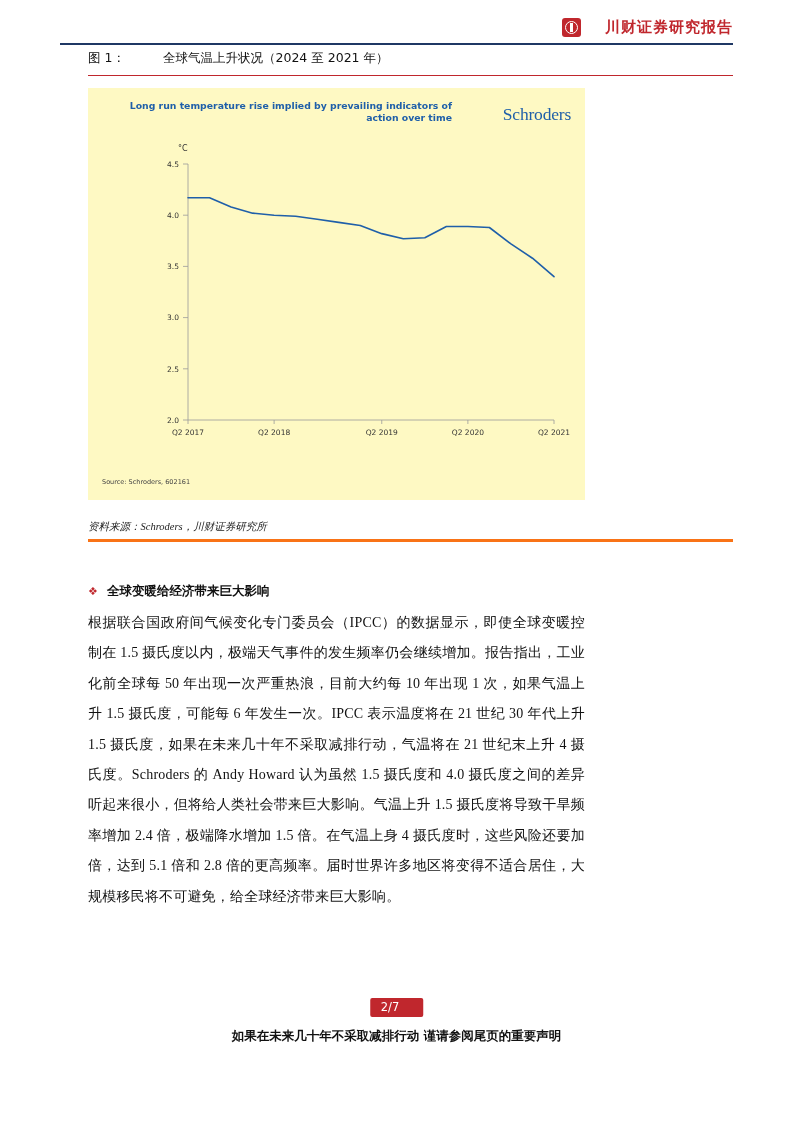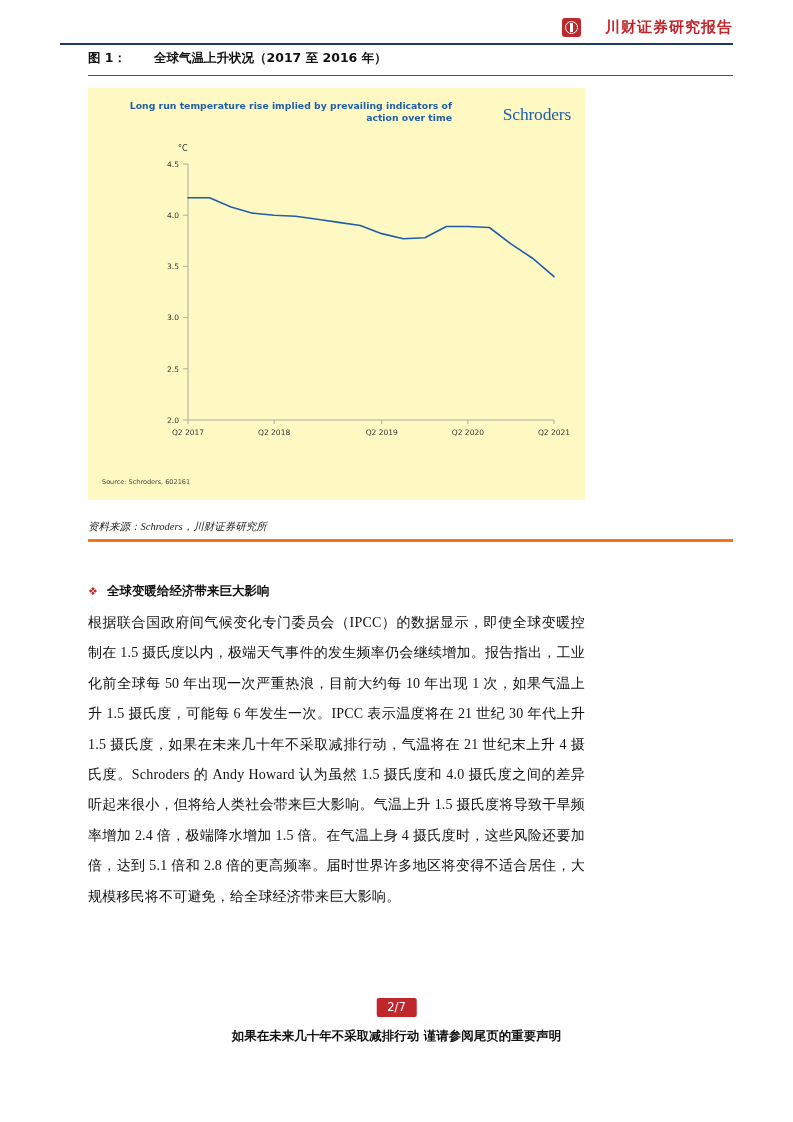--- a/index.html
+++ b/index.html
@@ -77,23 +77,24 @@
   
   .fig-caption {
     position: absolute;
     top: 50px;
     left: 88px;
     right: 60px;
     display: flex;
     align-items: baseline;
     font-family: "DejaVu Sans", sans-serif;
     font-size: 12.5px;
-    font-weight: bold;
+    font-weight: normal;
     color: #111;
     padding-bottom: 6px;
+    gap: 9px;
   }
   .fig-caption .fig-label {
     width: 66px;
     flex: none;
   }
   .fig-caption-rule {
     position: absolute;
     top: 75px;
     left: 88px;
     right: 60px;
@@ -211,21 +212,21 @@
   
   .page-badge {
     position: absolute;
     left: 50%;
     transform: translateX(-50%);
     top: 998px;
     background: #c0272d;
     color: #ffffff;
     font-family: "DejaVu Sans", sans-serif;
     font-size: 11.5px;
-    padding: 2px 11px 3px 11px;
+    padding: 2px 24px 3px 11px;
     border-radius: 2px;
   }
   .footer-note {
     position: absolute;
     left: 0;
     right: 0;
     top: 1028px;
     text-align: center;
     font-family: "DejaVu Sans", sans-serif;
     font-size: 12.5px;
@@ -239,21 +240,21 @@
 <div class="page">
 
   <div class="header">
     <span class="header-logo"></span>
     <span class="header-title">川财证券研究报告</span>
   </div>
   <div class="header-rule"></div>
 
   <div class="fig-caption">
     <span class="fig-label">图 1：</span>
-    <span>全球气温上升状况（2017 至 2016 年）</span>
+    <span>全球气温上升状况（2024 至 2021 年）</span>
   </div>
   <div class="fig-caption-rule"></div>
 
   <div class="chart-card">
     <div class="chart-head">
       <div class="chart-head-title">Long run temperature rise implied by prevailing indicators of action over time</div>
       <div class="brand">Schroders</div>
     </div>
     <div class="unit-label">°C</div>
 

